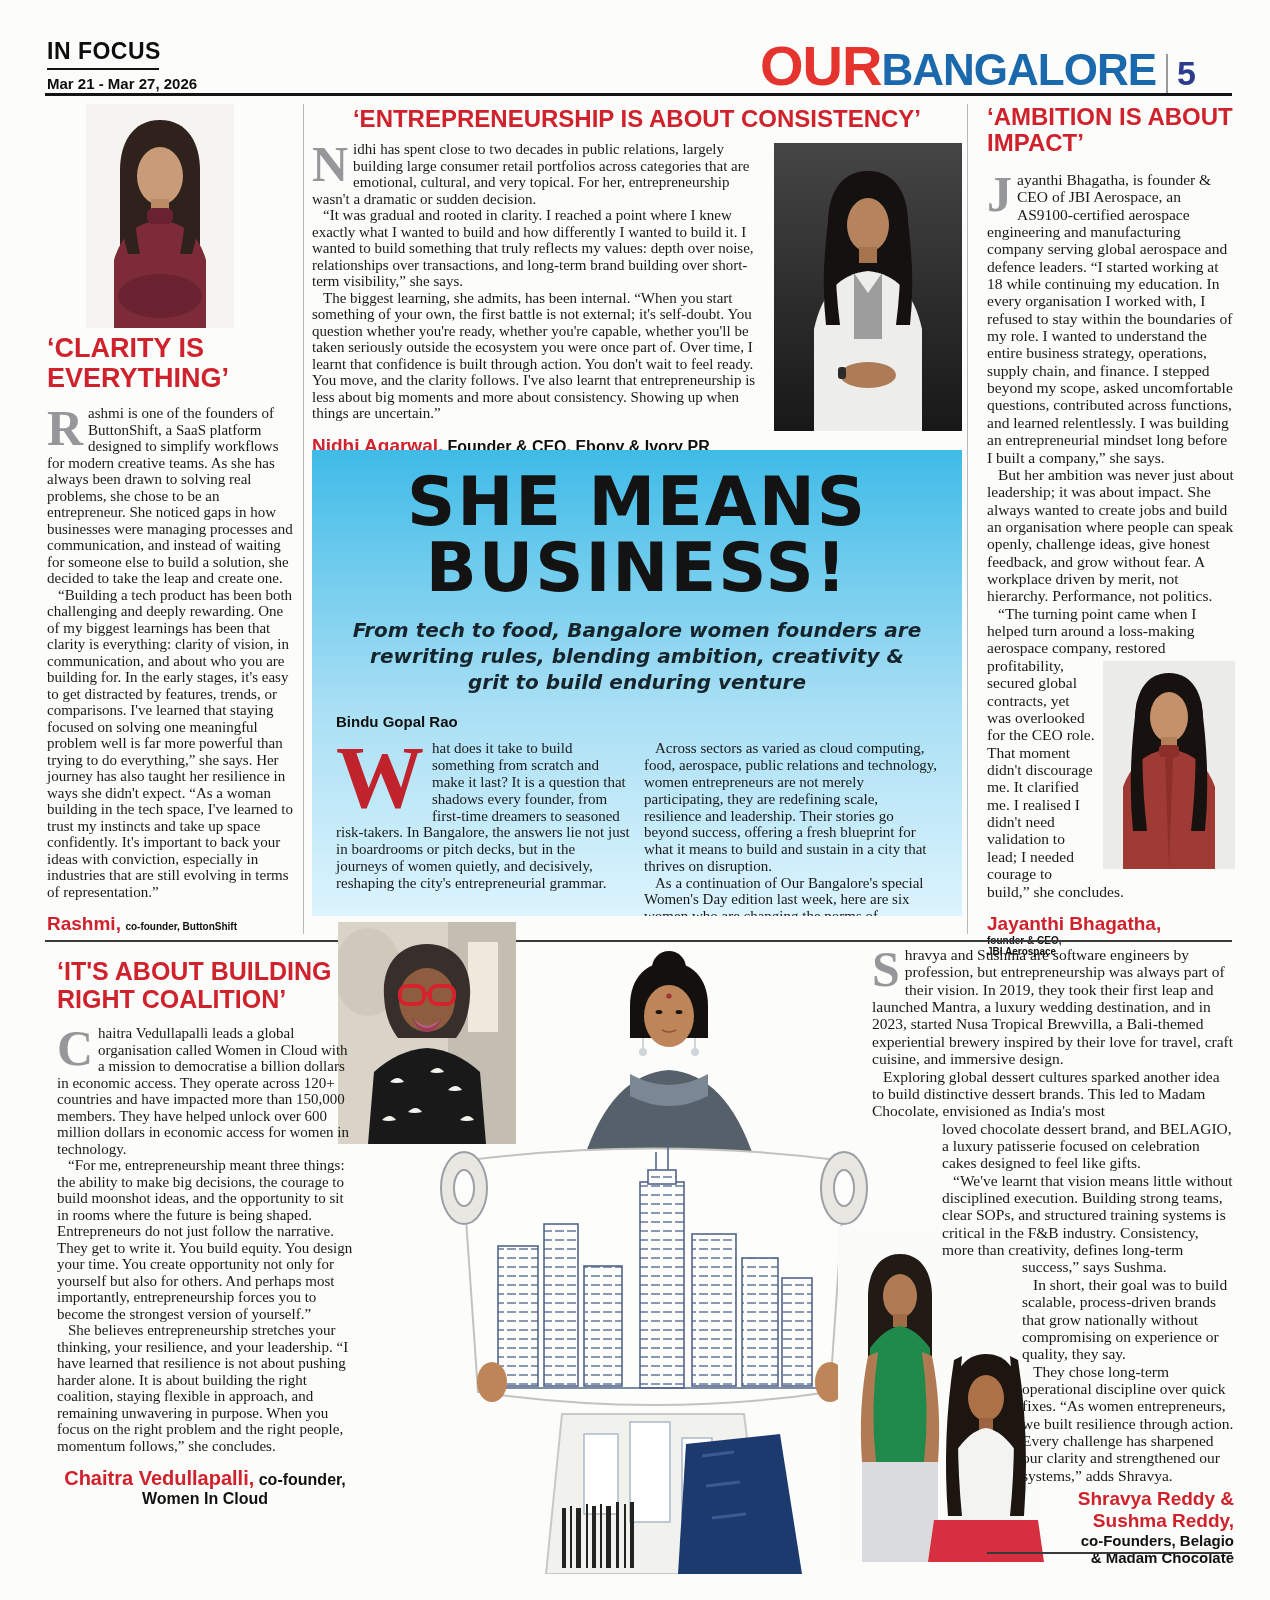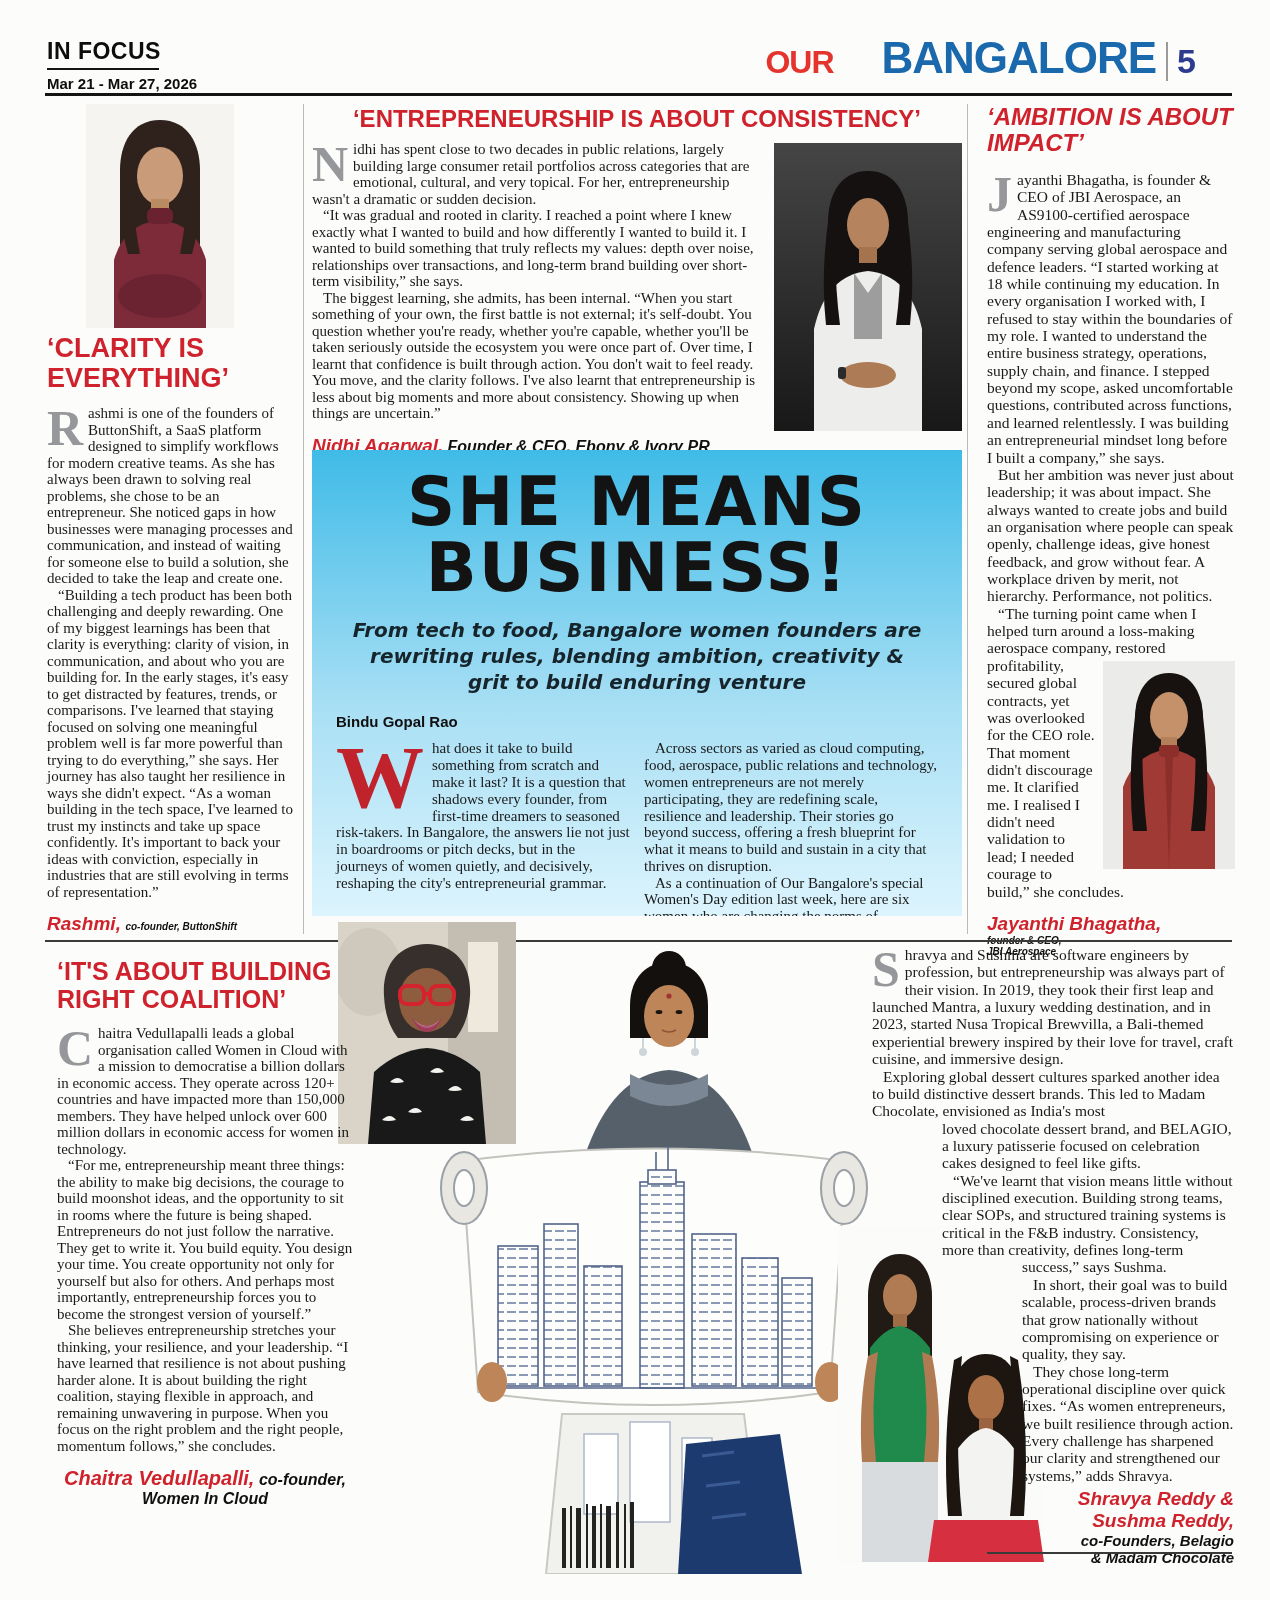--- a/index.html
+++ b/index.html
@@ -5,30 +5,30 @@
   html,body{margin:0;padding:0;background:#e9e9e9;}
   .page{position:relative;width:1270px;height:1600px;margin:0 auto;background:#fcfcfa;overflow:hidden;
         font-family:"Liberation Serif",serif;color:#191919;}
   .abs{position:absolute;}
   .rule{background:#141414;}
   .vdiv{background:#b9b9b9;width:1px;}
   
   .section-label{font:800 23px "Liberation Sans",sans-serif;letter-spacing:.5px;color:#0d0d0d;}
   .date-range{font:600 15px "Liberation Sans",sans-serif;color:#0d0d0d;}
   .masthead{display:flex;align-items:baseline;font-family:"Liberation Sans",sans-serif;font-weight:800;}
-  .mh-our{color:#e5332d;font-size:32px;letter-spacing:-1px;}
-  .mh-bang{color:#1b69ad;font-size:44px;letter-spacing:-1px;margin-left:48px;}
+  .mh-our{color:#e5332d;font-size:56px;letter-spacing:-1px;}
+  .mh-bang{color:#1b69ad;font-size:44px;letter-spacing:-1px;}
   .mh-num{color:#2d3b8e;font-size:34px;font-weight:700;margin-left:10px;padding-left:9px;border-left:2px solid #9a9a9a;}
   
   .headline{font-family:"Liberation Sans",sans-serif;font-weight:800;color:#cf222d;line-height:1.1;}
   .art-body{font-size:15px;line-height:1.1;}
   .art-body p{margin:0;}
   .art-body p.ind{text-indent:11px;}
   .dc{float:left;font:700 50px/40px "Liberation Serif",serif;color:#95979a;padding:3px 5px 0 0;}
-  .sig{margin-top:13px;font-family:"Liberation Sans",sans-serif;line-height:1.15;font-style:italic;}
+  .sig{margin-top:13px;font-family:"Liberation Sans",sans-serif;line-height:1.15;}
   .sig .name{color:#cf222d;font-weight:800;font-size:19px;}
   .sig .role{color:#101010;font-weight:700;font-size:10px;}
   
   .nidhi-headline{font-size:24px;text-align:center;margin-bottom:9px;}
   .nidhi-photo{float:right;margin:2px 0 8px 12px;}
   
   .feature{background:linear-gradient(180deg,#3fbbe7 0%,#a8dff4 55%,#dcf4fd 100%);overflow:hidden;}
   .f-title{font-family:"DejaVu Sans",sans-serif;font-weight:800;color:#131313;font-size:67px;line-height:.98;
            text-align:center;letter-spacing:2px;margin-top:20px;}
   .f-sub{font:800 italic 20px/1.3 "DejaVu Sans",sans-serif;color:#16242c;text-align:center;width:575px;margin:16px auto 0;}
@@ -142,21 +142,21 @@
         <p><span class="dc-w">W</span><span>hat does it take to build something from scratch and make it last? It is a question that shadows every founder, from first-time dreamers to seasoned risk-takers. In Bangalore, the answers lie not just in boardrooms or pitch decks, but in the journeys of women quietly, and decisively, reshaping the city's entrepreneurial grammar.</span></p>
       </div>
       <div class="f-col">
         <p class="ind">Across sectors as varied as cloud computing, food, aerospace, public relations and technology, women entrepreneurs are not merely participating, they are redefining scale, resilience and leadership. Their stories go beyond success, offering a fresh blueprint for what it means to build and sustain in a city that thrives on disruption.</p>
         <p class="ind">As a continuation of Our Bangalore's special Women's Day edition last week, here are six women who are changing the norms of entrepreneurship in the city.</p>
       </div>
     </div>
   </div>
 
   <div class="abs" style="left:987px;top:104px;width:248px;">
-    <div class="headline" style="font-size:24px;font-style:italic;">‘AMBITION IS ABOUT IMPACT’</div>
+    <div class="headline" style="font-size:24px;">‘AMBITION IS ABOUT IMPACT’</div>
     <div class="art-body" style="margin-top:14px;font-size:15.5px;line-height:1.12;">
       <p><span class="dc">J</span><span>ayanthi Bhagatha, is founder &amp; CEO of JBI Aerospace, an AS9100-certified aerospace engineering and manufacturing company serving global aerospace and defence leaders. “I started working at 18 while continuing my education. In every organisation I worked with, I refused to stay within the boundaries of my role. I wanted to understand the entire business strategy, operations, supply chain, and finance. I stepped beyond my scope, asked uncomfortable questions, contributed across functions, and learned relentlessly. I was building an entrepreneurial mindset long before I built a company,” she says.</span></p>
       <p class="ind">But her ambition was never just about leadership; it was about impact. She always wanted to create jobs and build an organisation where people can speak openly, challenge ideas, give honest feedback, and grow without fear. A workplace driven by merit, not hierarchy. Performance, not politics.</p>
       <p class="ind">“The turning point came when I helped turn around a loss-making aerospace company, restored</p>
       <div class="jay-photo">
         <svg width="132" height="208" viewBox="0 0 132 208">
           <rect width="132" height="208" fill="#ebebe9"></rect>
           <path d="M66,12 C42,12 32,34 32,58 L32,150 C32,160 100,160 100,150 L100,58 C100,34 90,12 66,12 Z" fill="#17120f"></path>
           <ellipse cx="66" cy="56" rx="19" ry="25" fill="#c4916a"></ellipse>
           <rect x="58" y="76" width="16" height="14" fill="#b3805a"></rect>

